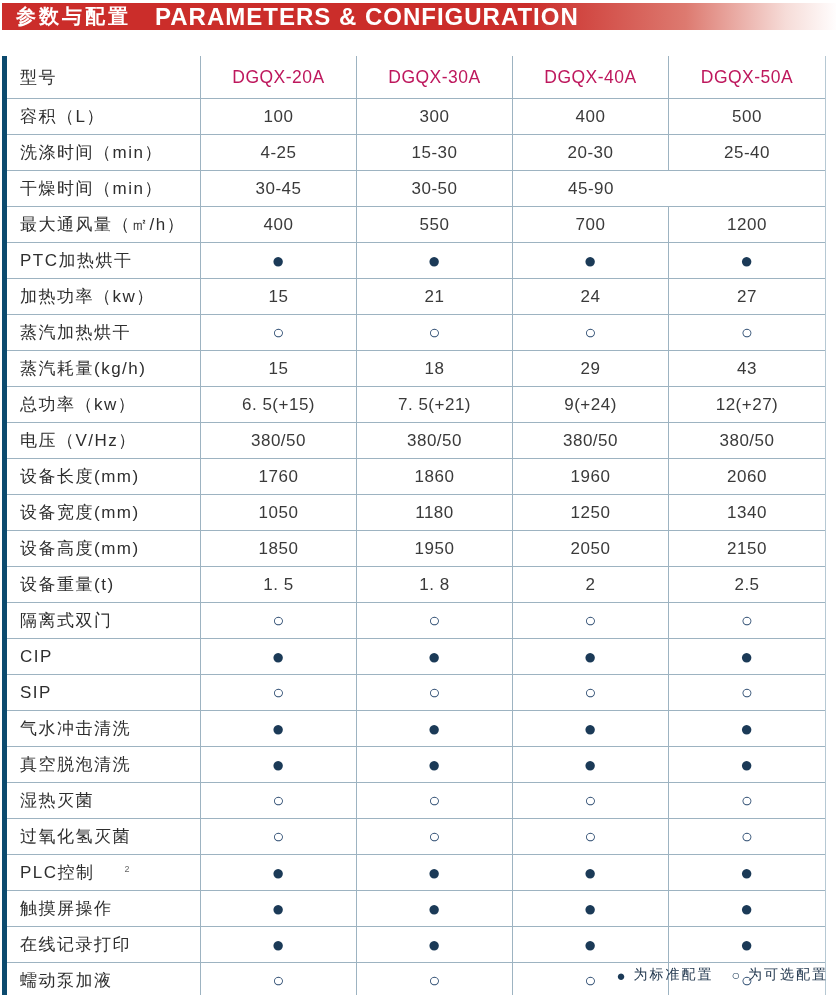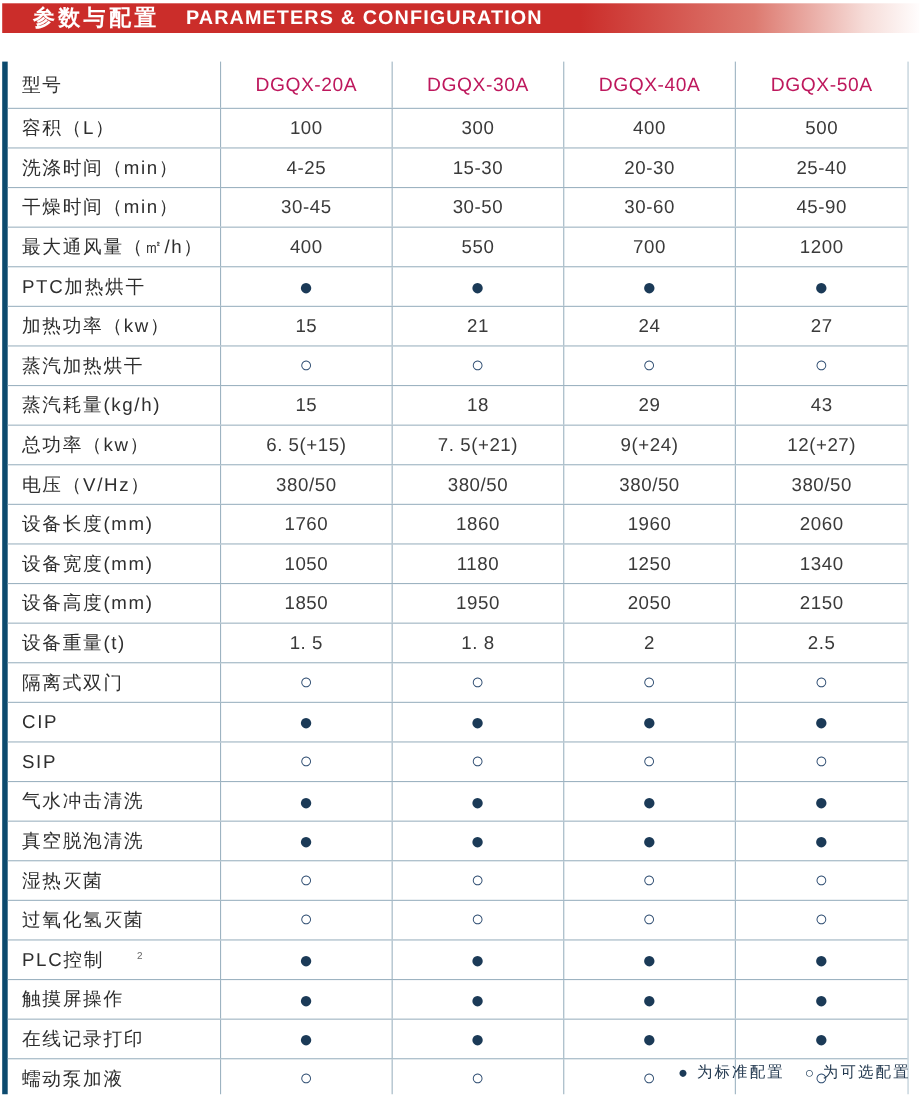--- a/index.html
+++ b/index.html
@@ -11,24 +11,24 @@
     overflow:hidden;
   }
   
   .header-bar{
     position:absolute;left:2px;top:3px;width:834px;height:27px;
     background:linear-gradient(90deg,#cb2d2a 0%,#cb2d2a 63%,#dd7a70 82%,#f6dcd8 94%,#fffdfd 100%);
     display:flex;align-items:center;
   }
   .title-zh{
     color:#ffffff;font-size:20px;font-weight:bold;
-    letter-spacing:3px;margin-left:28px;white-space:nowrap;
+    letter-spacing:3px;margin-left:14px;white-space:nowrap;
   }
   .title-en{
-    color:#ffffff;font-size:18px;font-weight:bold;
+    color:#ffffff;font-size:24px;font-weight:bold;
     letter-spacing:1px;margin-left:24px;white-space:nowrap;text-align:center;
   }
   
   .spec-table{
     position:absolute;left:2px;top:56px;width:824px;
     border-right:1px solid #b6c8d3;border-left:5px solid #0c4a6e;
     box-sizing:border-box;
   }
   .row{
     display:grid;
@@ -102,21 +102,20 @@
         <div class="cell label-cell">洗涤时间（min）</div>
         <div class="cell value-cell">4-25</div>
         <div class="cell value-cell">15-30</div>
         <div class="cell value-cell">20-30</div>
         <div class="cell value-cell">25-40</div>
       </div>
       <div class="row">
         <div class="cell label-cell">干燥时间（min）</div>
         <div class="cell value-cell">30-45</div>
         <div class="cell value-cell">30-50</div>
-        <div class="cell value-cell">30-60</div>
         <div class="cell value-cell">45-90</div>
       </div>
       <div class="row">
         <div class="cell label-cell">最大通风量（㎡/h）</div>
         <div class="cell value-cell">400</div>
         <div class="cell value-cell">550</div>
         <div class="cell value-cell">700</div>
         <div class="cell value-cell">1200</div>
       </div>
       <div class="row">

